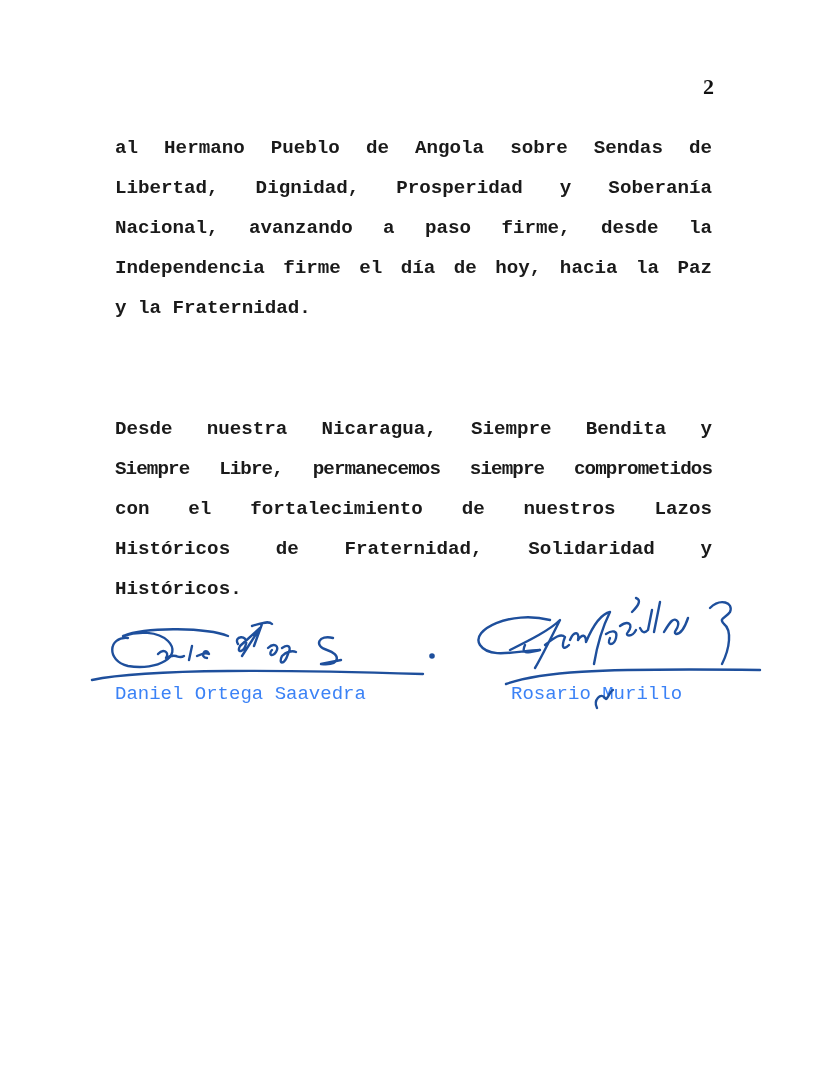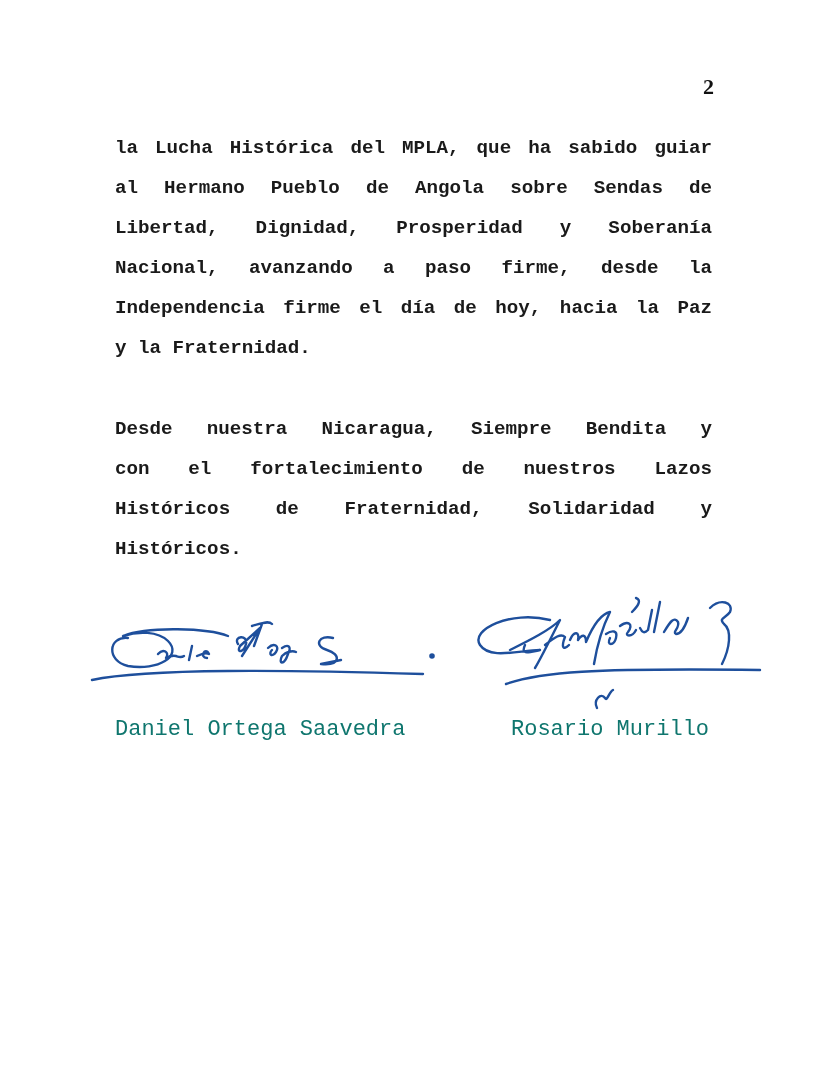--- a/index.html
+++ b/index.html
@@ -12,47 +12,47 @@
   .para {
     position: absolute; left: 115px; width: 597px;
     font-family: "Liberation Mono", monospace; font-weight: bold;
     font-size: 19.2px; color: #1a1a1a;
   }
   .line { height: 40px; line-height: 40px; white-space: nowrap; }
   .line.justify { text-align: justify; text-align-last: justify; }
   .p1 { top: 128px; }
   .p2 { top: 409px; }
   .signer-name {
-    position: absolute; top: 716px; height: 28px; line-height: 28px;
-    font-family: "Liberation Mono", monospace; font-size: 22px; color: #0f766e;
+    position: absolute; top: 680px; height: 28px; line-height: 28px;
+    font-family: "Liberation Mono", monospace; font-size: 19px; color: #3b82f6;
     white-space: nowrap;
   }
   .name-left { left: 115px; }
   .name-right { left: 511px; }
   .sig { position: absolute; }
   .sig svg { display: block; }
   .sig-left { left: 88px; top: 616px; }
   .sig-right { left: 470px; top: 590px; }
 </style>
 </head>
 <body>
 
 <div class="page-number">2</div>
 
 <div class="para p1">
-  <div class="line justify">la Lucha Histórica del MPLA, que ha sabido guiar</div>
   <div class="line justify">al Hermano Pueblo de Angola sobre Sendas de</div>
   <div class="line justify">Libertad, Dignidad, Prosperidad y Soberanía</div>
   <div class="line justify">Nacional, avanzando a paso firme, desde la</div>
   <div class="line justify">Independencia firme el día de hoy, hacia la Paz</div>
   <div class="line">y la Fraternidad.</div>
 </div>
 
 <div class="para p2">
   <div class="line justify">Desde nuestra Nicaragua, Siempre Bendita y</div>
+  <div class="line justify" style="letter-spacing:-0.9px;">Siempre Libre, permanecemos siempre comprometidos</div>
   <div class="line justify">con el fortalecimiento de nuestros Lazos</div>
   <div class="line justify">Históricos de Fraternidad, Solidaridad y</div>
   <div class="line">Históricos.</div>
 </div>
 
 <div class="sig sig-left">
   <svg width="360" height="70" viewBox="0 0 360 70" fill="none" stroke="#1e4f9c" stroke-width="2.4" stroke-linecap="round" stroke-linejoin="round">
     <path d="M40 22 C 20 20, 18 45, 40 50 C 70 55, 95 40, 80 25 C 70 15, 50 15, 35 20 C 60 10, 120 12, 140 20"></path>
     <path d="M70 38 c 5 -6 12 -2 8 4 c 4 -2 6 -3 10 -2 c 3 1 5 2 8 0 m 8 -10 l -3 14 m 8 -4 c 4 -2 8 -4 12 -2 c -4 -8 -10 4 -2 4"></path>
     <path d="M150 28 c -5 -8 10 -10 8 0 c -2 8 -10 10 -6 2 l 20 -18 l -18 28 m 10 -30 c 8 -2 16 -6 20 -2 m -10 0 l -8 22"></path>

